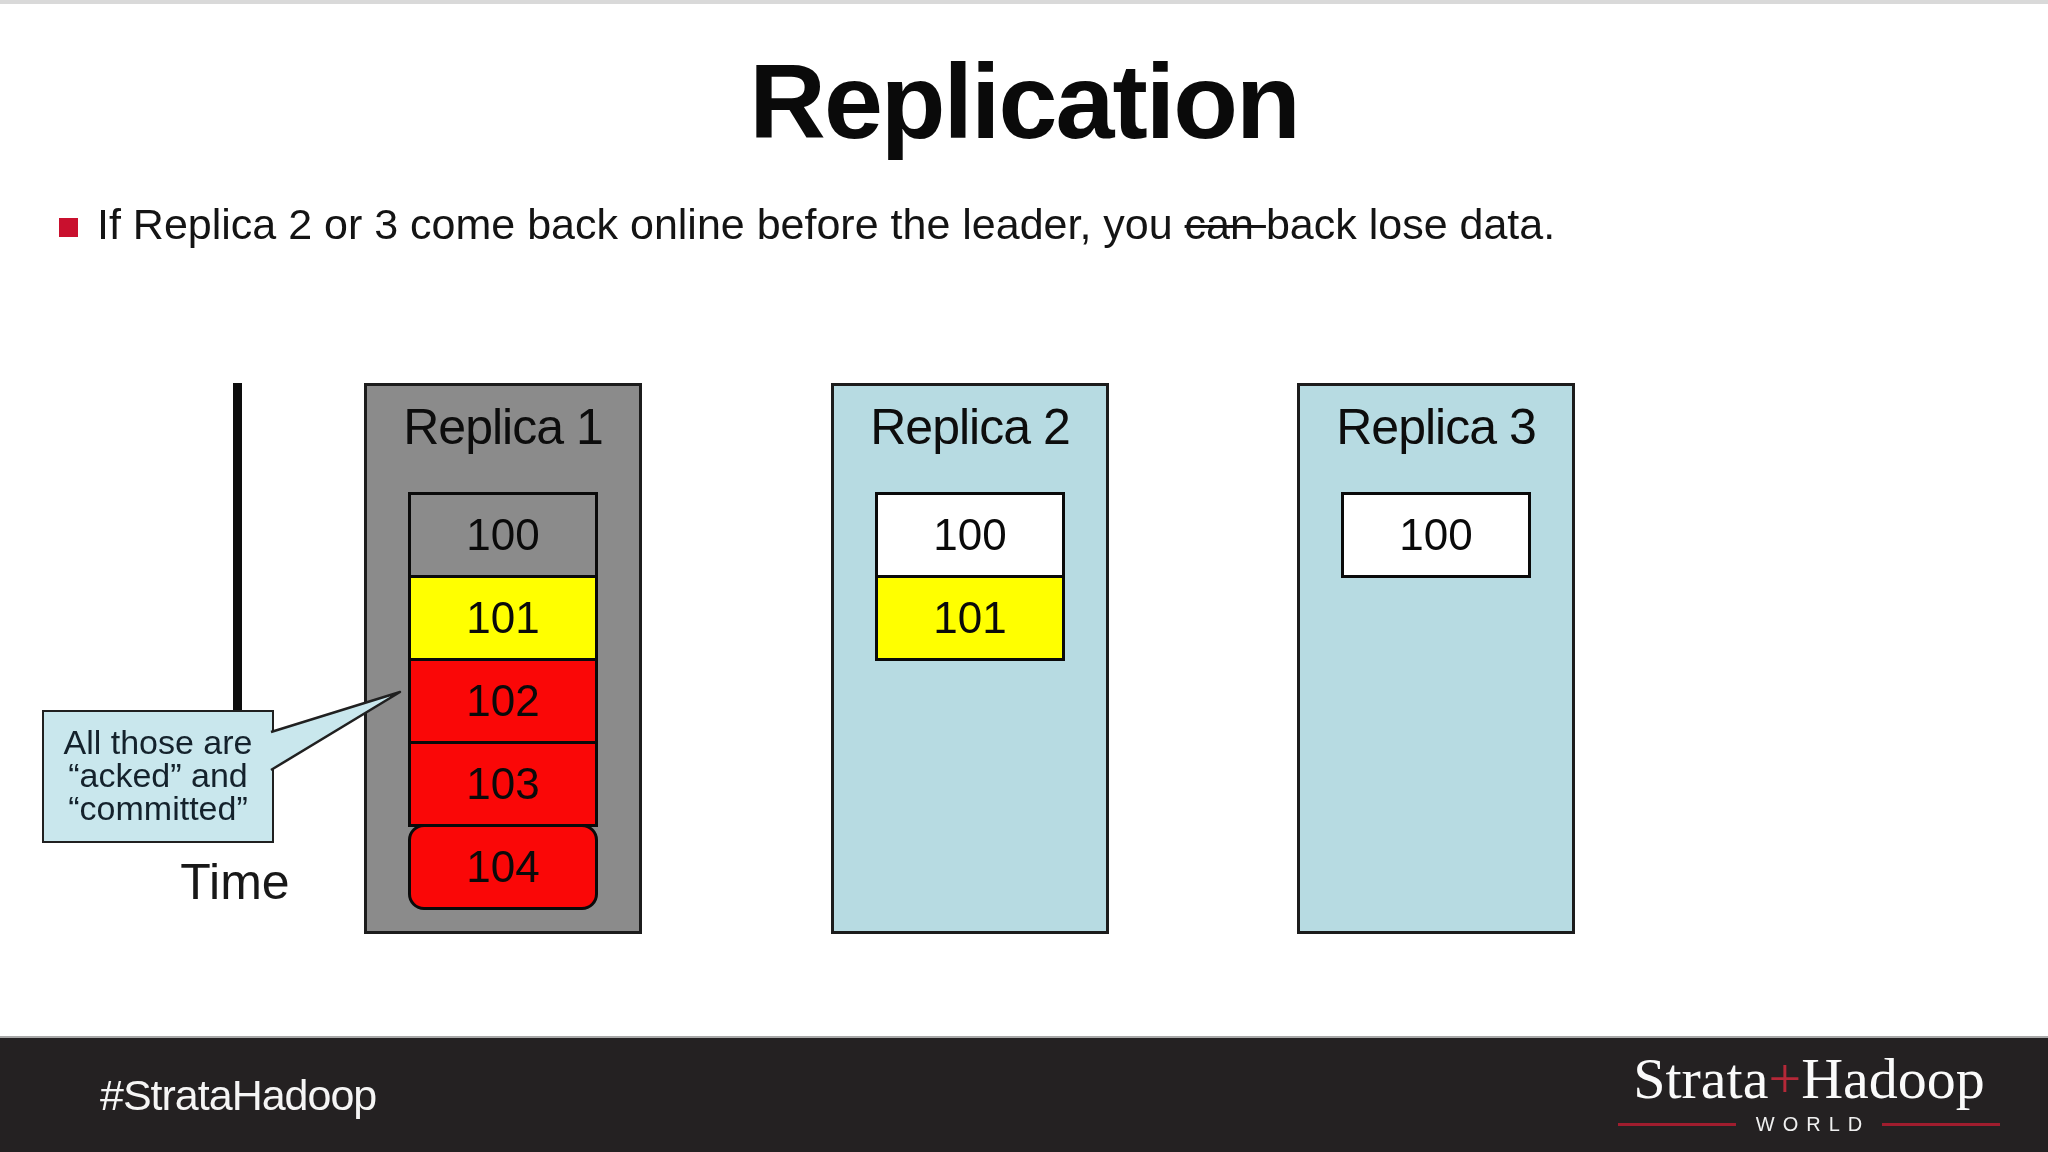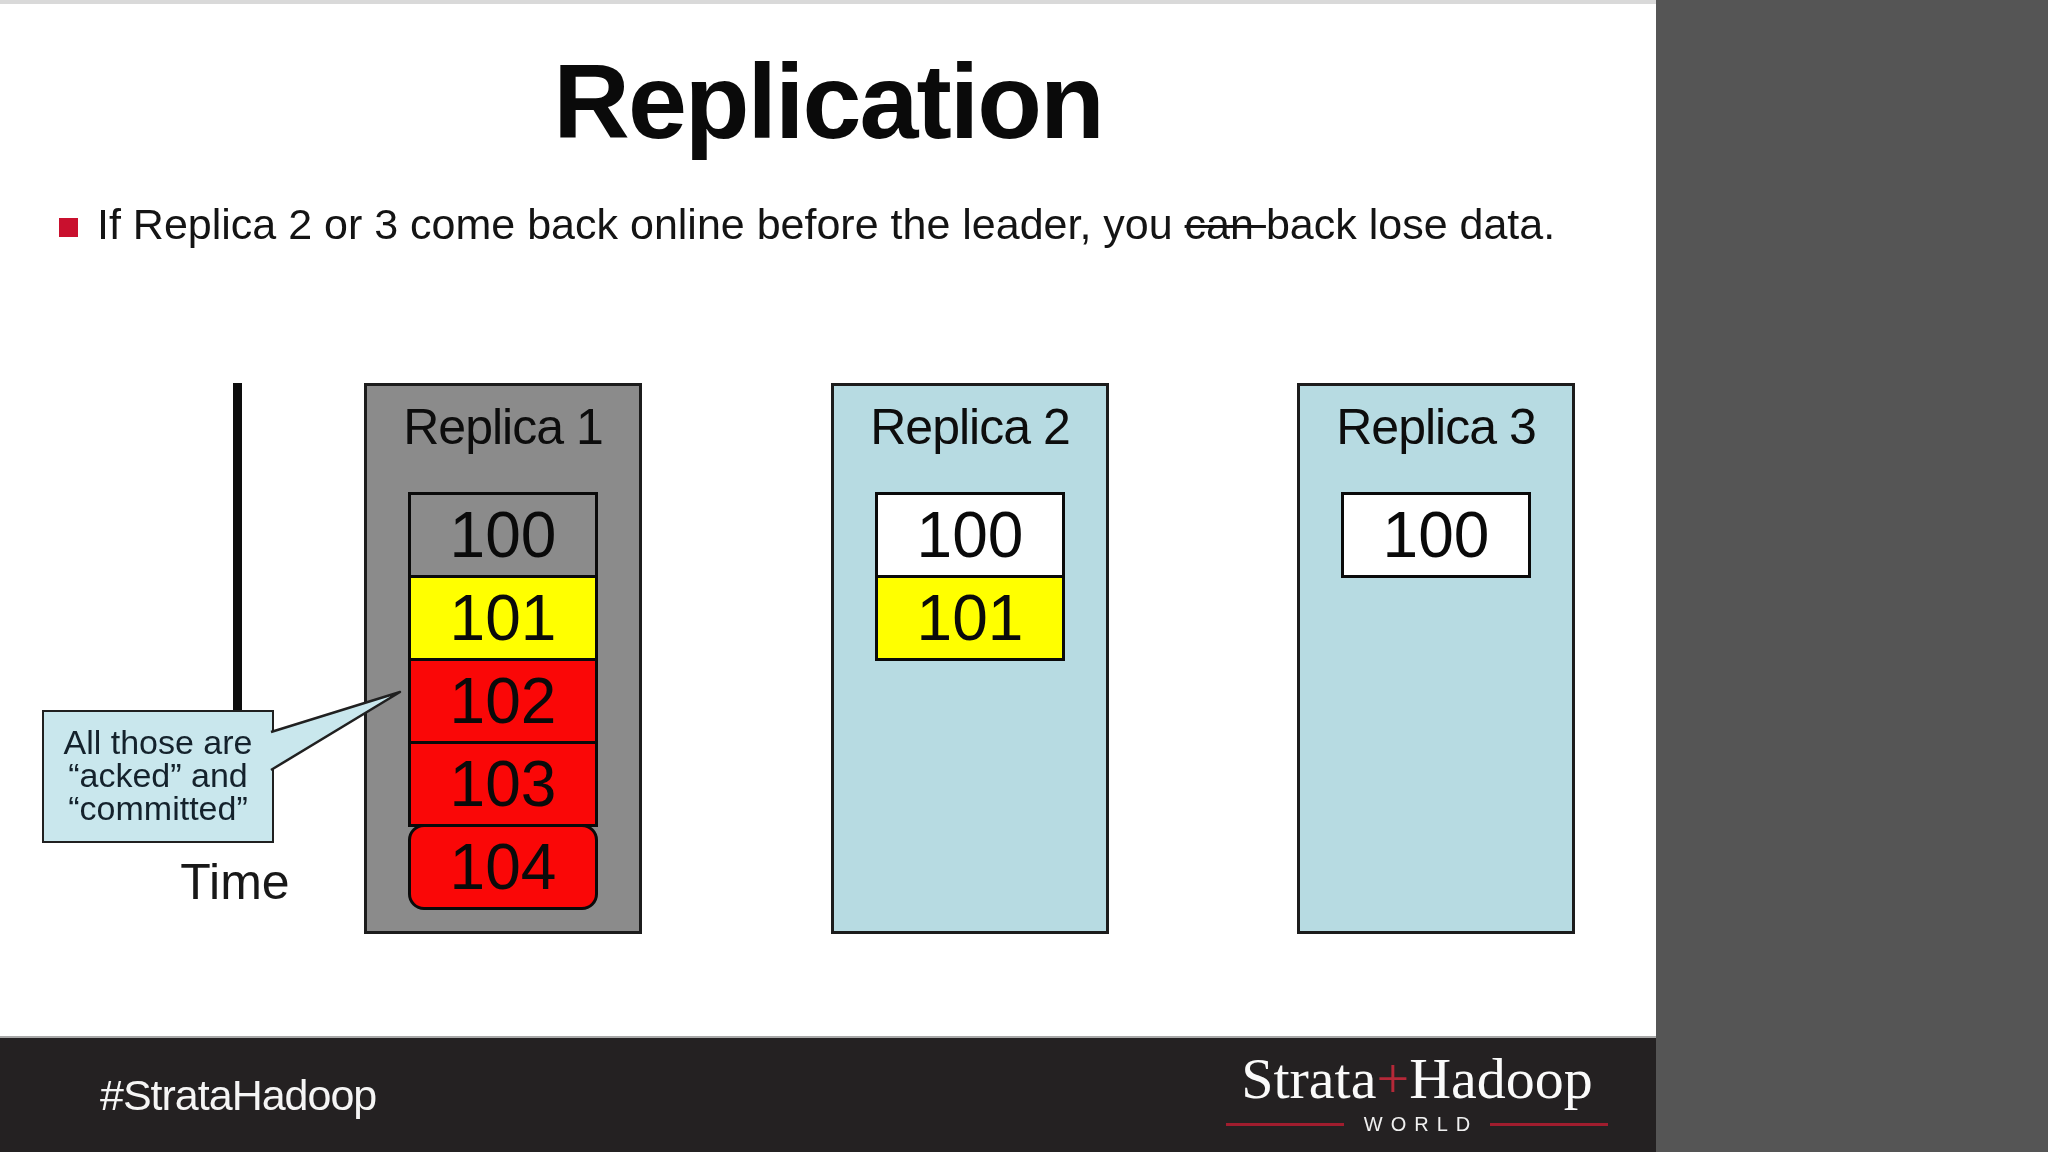--- a/index.html
+++ b/index.html
@@ -1,17 +1,17 @@
 <!DOCTYPE html>
 <html><head>
 <meta charset="utf-8">
 <style>
   html,body { margin:0; padding:0; background:#555; }
   .slide {
-    position:relative; width:1656px; height:1152px;
+    position:relative; width:2048px; height:1152px;
     background:#ffffff; overflow:hidden;
     font-family:"Liberation Sans", sans-serif; color:#111;
   }
   .top-strip { position:absolute; left:0; top:0; width:100%; height:4px; background:#d9d9d9; }
 
   .title {
     position:absolute; left:0; top:46px; width:100%;
     text-align:center; font-size:106px; font-weight:bold;
     letter-spacing:-2px; color:#0a0a0a; line-height:1.05;
   }
@@ -37,21 +37,21 @@
   .replica-box.r2 { left:831px; }
   .replica-box.r3 { left:1297px; }
   .replica-name {
     margin-top:12px; text-align:center; font-size:50px; color:#0d0d0d;
     letter-spacing:-1px;
   }
   .cells { position:absolute; top:106px; left:50%; transform:translateX(-50%); width:190px; }
   .cell {
     width:190px; height:86px; line-height:80px; box-sizing:border-box;
     border:3px solid #0a0a0a; margin-top:-3px; text-align:center;
-    font-size:64px; color:#0a0a0a;
+    font-size:44px; color:#0a0a0a;
   }
   .cell:first-child { margin-top:0; }
 
   .callout {
     position:absolute; left:42px; top:710px; width:232px; height:133px;
     border:2px solid #202020; box-sizing:border-box;
     text-align:center; font-size:34px; line-height:33px; padding-top:14px;
     color:#14222c;
   }
   .callout-tail { position:absolute; left:264px; top:682px; width:142px; height:94px; }

